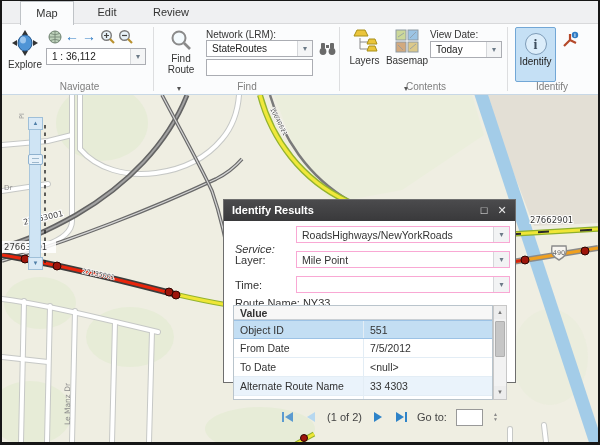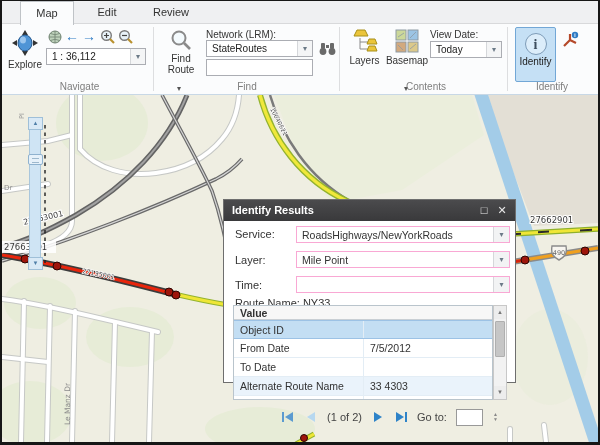--- a/index.html
+++ b/index.html
@@ -299,21 +299,21 @@
     </div>
   </div>
 
   <div class="dialog">
     <div class="dlg-header">
       <div class="dlg-title">Identify Results</div>
       <div class="dlg-ico" style="right:24px;">□</div>
       <div class="dlg-ico" style="right:6px;">✕</div>
     </div>
 
-    <div class="fld-lbl" style="top:28px;">Service:</div>
+    <div class="fld-lbl" style="top:43px;font-style:italic;">Service:</div>
     <div class="fld-sel" style="top:26px;">
       <div class="val">RoadsHighways/NewYorkRoads</div>
       <div class="dd">▾</div>
     </div>
     <div class="fld-lbl" style="top:54px;">Layer:</div>
     <div class="fld-sel" style="top:51px;">
       <div class="val">Mile Point</div>
       <div class="dd">▾</div>
     </div>
     <div class="fld-lbl" style="top:79px;">Time:</div>
@@ -324,27 +324,29 @@
       <span>Route Name:</span>
       <span>NY33</span>
     </div>
 
     <div class="grid">
       <div class="g-head">
         <div class="c2">Value</div>
       </div>
       <div class="g-row sel">
         <div class="c1">Object ID</div>
+        <div class="c2">551</div>
       </div>
       <div class="g-row">
         <div class="c1">From Date</div>
         <div class="c2">7/5/2012</div>
       </div>
       <div class="g-row">
         <div class="c1">To Date</div>
+        <div class="c2">&lt;null&gt;</div>
       </div>
       <div class="g-row alt">
         <div class="c1">Alternate Route Name</div>
         <div class="c2">33 4303</div>
       </div>
       <div class="g-row">
           <div class="c1"></div>
           <div class="c2"></div>
         </div>
     </div>

